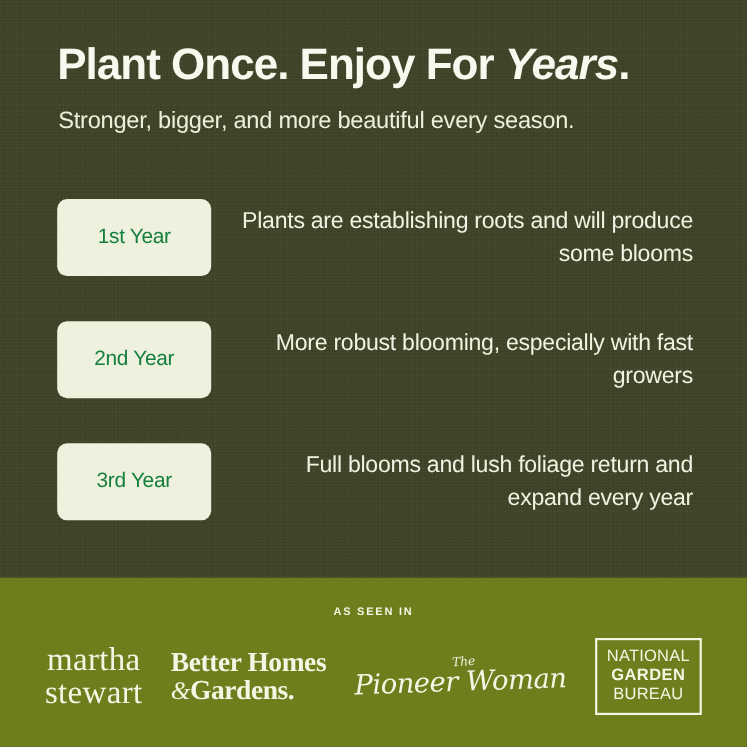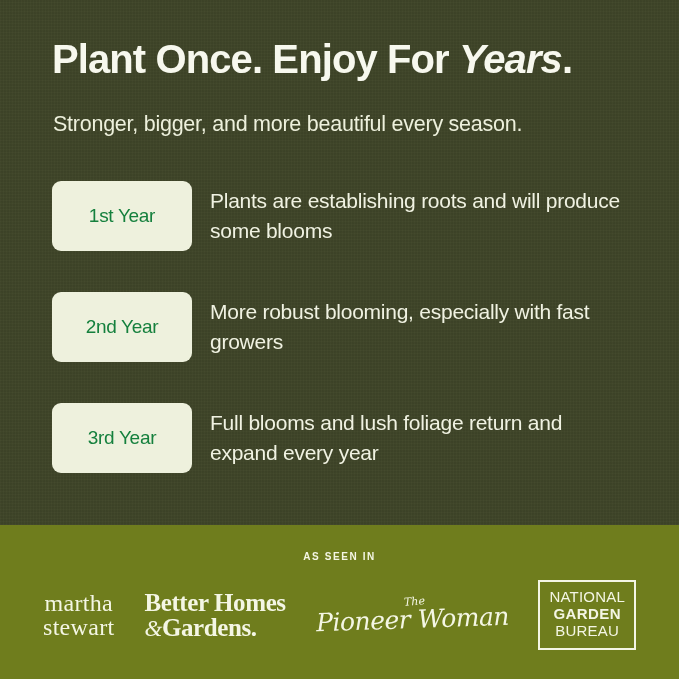--- a/index.html
+++ b/index.html
@@ -53,21 +53,20 @@
 
   .subheadline {
     position: absolute;
     left: 53px;
     top: 97px;
     font-size: 21.5px;
     font-weight: 400;
     letter-spacing: -0.25px;
     color: #edf0dc;
     white-space: nowrap;
-    margin-top: 15px;
   }
 
   
   .rows {
     position: absolute;
     left: 52px;
     top: 181px;
     right: 30px;
   }
 
@@ -96,20 +95,21 @@
   }
 
   .row-text {
     margin-left: 18px;
     padding-top: 5px;
     font-size: 21px;
     line-height: 1.45;
     letter-spacing: -0.25px;
     color: #f0f2e2;
     max-width: 420px;
+    text-align: right;
   }
 
   
   .bottom-section {
     flex: 1;
     background: #6f7d1d;
     display: flex;
     flex-direction: column;
     align-items: center;
     padding-top: 26px;
@@ -136,21 +136,21 @@
     display: flex;
     align-items: center;
     justify-content: center;
     color: #f4f6e4;
     height: 62px;
   }
 
   
   .logo-martha {
     font-family: "Liberation Serif", serif;
-    font-size: 24px;
+    font-size: 30px;
     line-height: 1.0;
     text-align: center;
     letter-spacing: 0.3px;
     font-weight: 400;
   }
 
   
   .logo-bhg {
     font-family: "Liberation Serif", serif;
     font-weight: 700;

